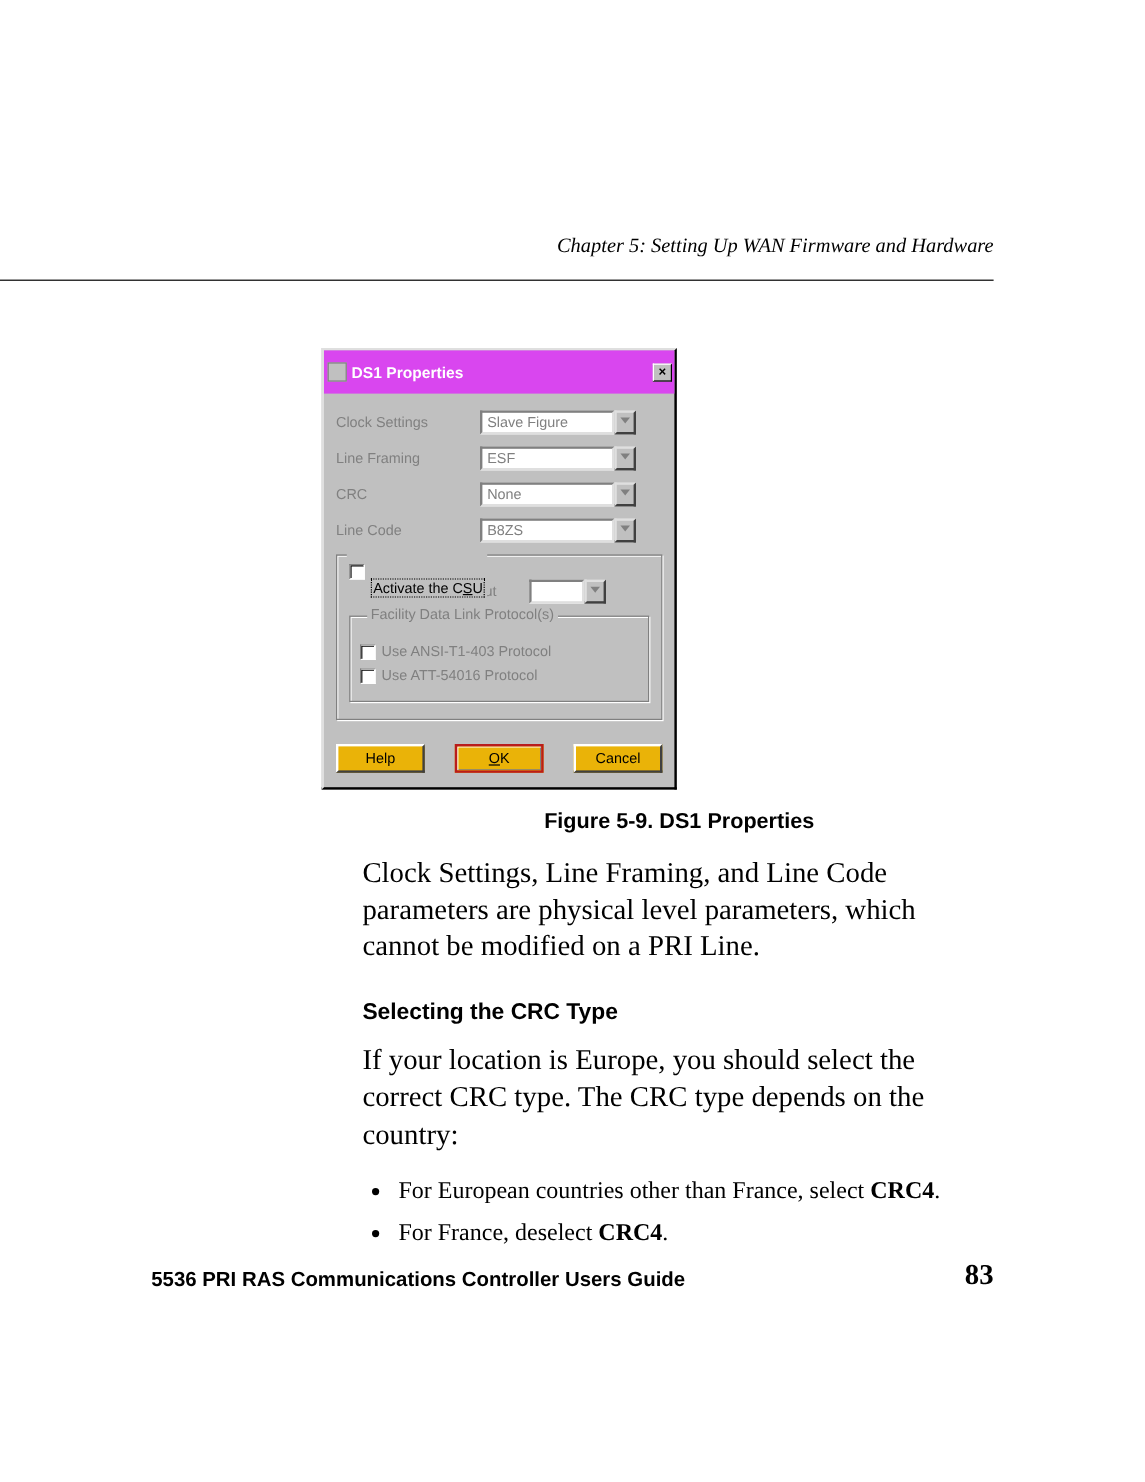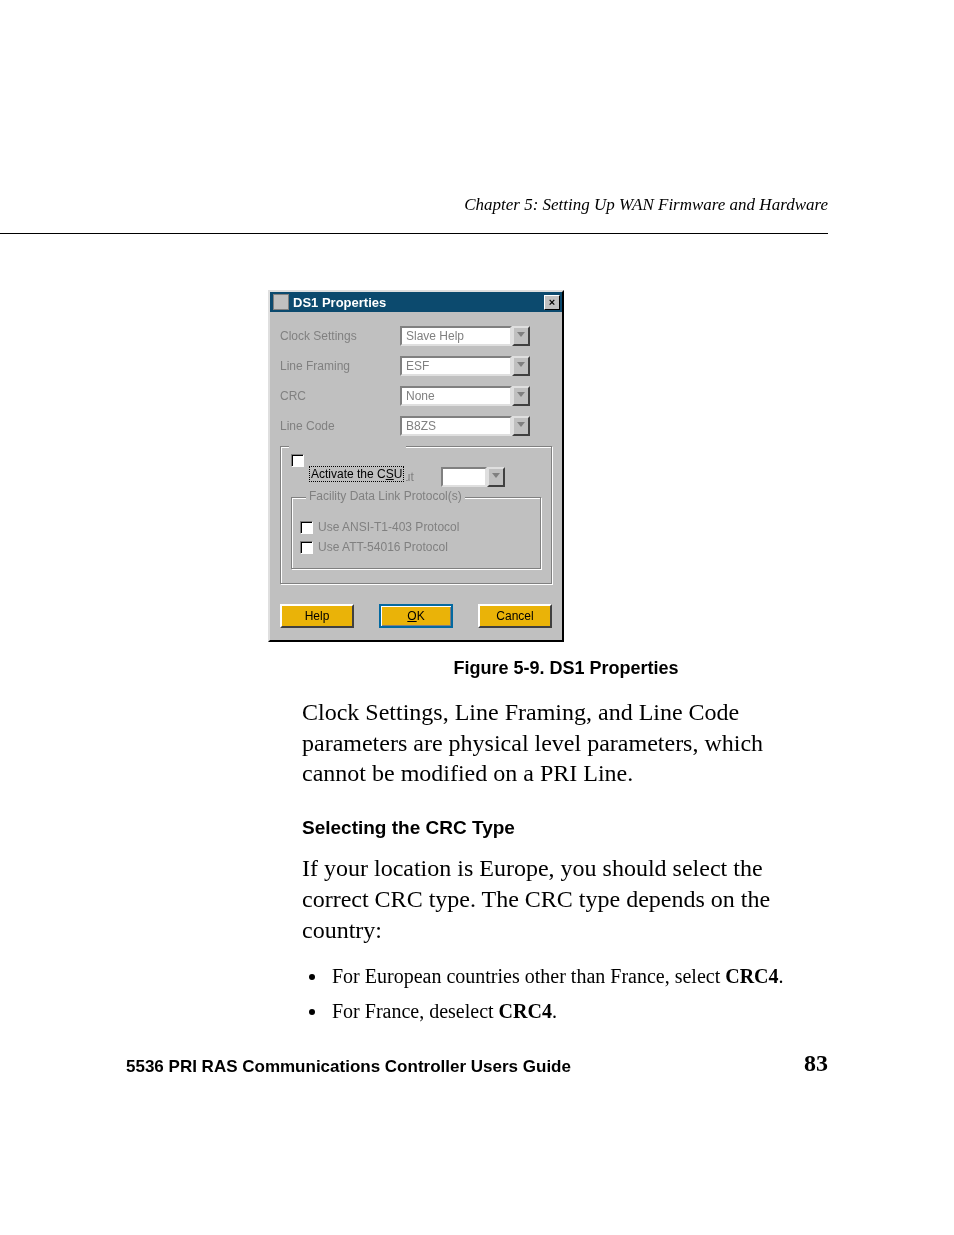--- a/index.html
+++ b/index.html
@@ -30,22 +30,22 @@
     width:292px;
     font-family:"MS Sans Serif",Tahoma,Arial,sans-serif;
     font-size:12px;
     background:#c0c0c0;
     border:2px solid;
     border-color:#dfdfdf #000 #000 #dfdfdf;
     position:relative;
   }
   .titlebar{
     display:flex;align-items:center;
-    background:#0c4a6e;color:#fff;
-    height:20px;padding:0 2px 0 3px;
+    background:#d946ef;color:#fff;
+    height:36px;padding:0 2px 0 3px;
     font-weight:bold;font-size:13px;
   }
   .titlebar .app-icon{
     width:16px;height:16px;margin-right:4px;
     background:#c0c0c0;border:1px solid #808080;
     box-sizing:border-box;
   }
   .titlebar .title-text{flex:1}
   .closebtn{
     width:16px;height:15px;
@@ -128,21 +128,21 @@
     padding:10px 10px 12px 10px;
   }
   .btn{
     width:74px;height:24px;
     background:#eab308;color:#000;
     border:2px solid;border-color:#fff #404040 #404040 #fff;
     text-align:center;padding-top:3px;box-sizing:border-box;
     font-size:12px;
   }
   .btn.default{
-    border:2px solid #0369a1;
+    border:2px solid #b91c1c;
     box-shadow:inset 1px 1px 0 #fff, inset -1px -1px 0 #808080;
   }
   
   .content{margin:14px 0 0 302px; width:528px;}
   .fig-caption{
     font-family:Arial,Helvetica,sans-serif;
     font-weight:bold;font-size:18px;
     text-align:center;margin:16px 0 18px 0;
   }
   .para{font-size:24px;line-height:1.28;margin:0 0 18px 0}
@@ -178,21 +178,21 @@
     <div class="win">
       <div class="titlebar">
         <span class="app-icon"></span>
         <span class="title-text">DS1 Properties</span>
         <span class="closebtn">×</span>
       </div>
       <div class="body">
         <div class="row">
           <span class="lbl">Clock Settings</span>
           <div class="combo">
-            <span class="field">Slave Help</span>
+            <span class="field">Slave Figure</span>
             <span class="arrow"></span>
           </div>
         </div>
         <div class="row">
           <span class="lbl">Line Framing</span>
           <div class="combo">
             <span class="field">ESF</span>
             <span class="arrow"></span>
           </div>
         </div>

